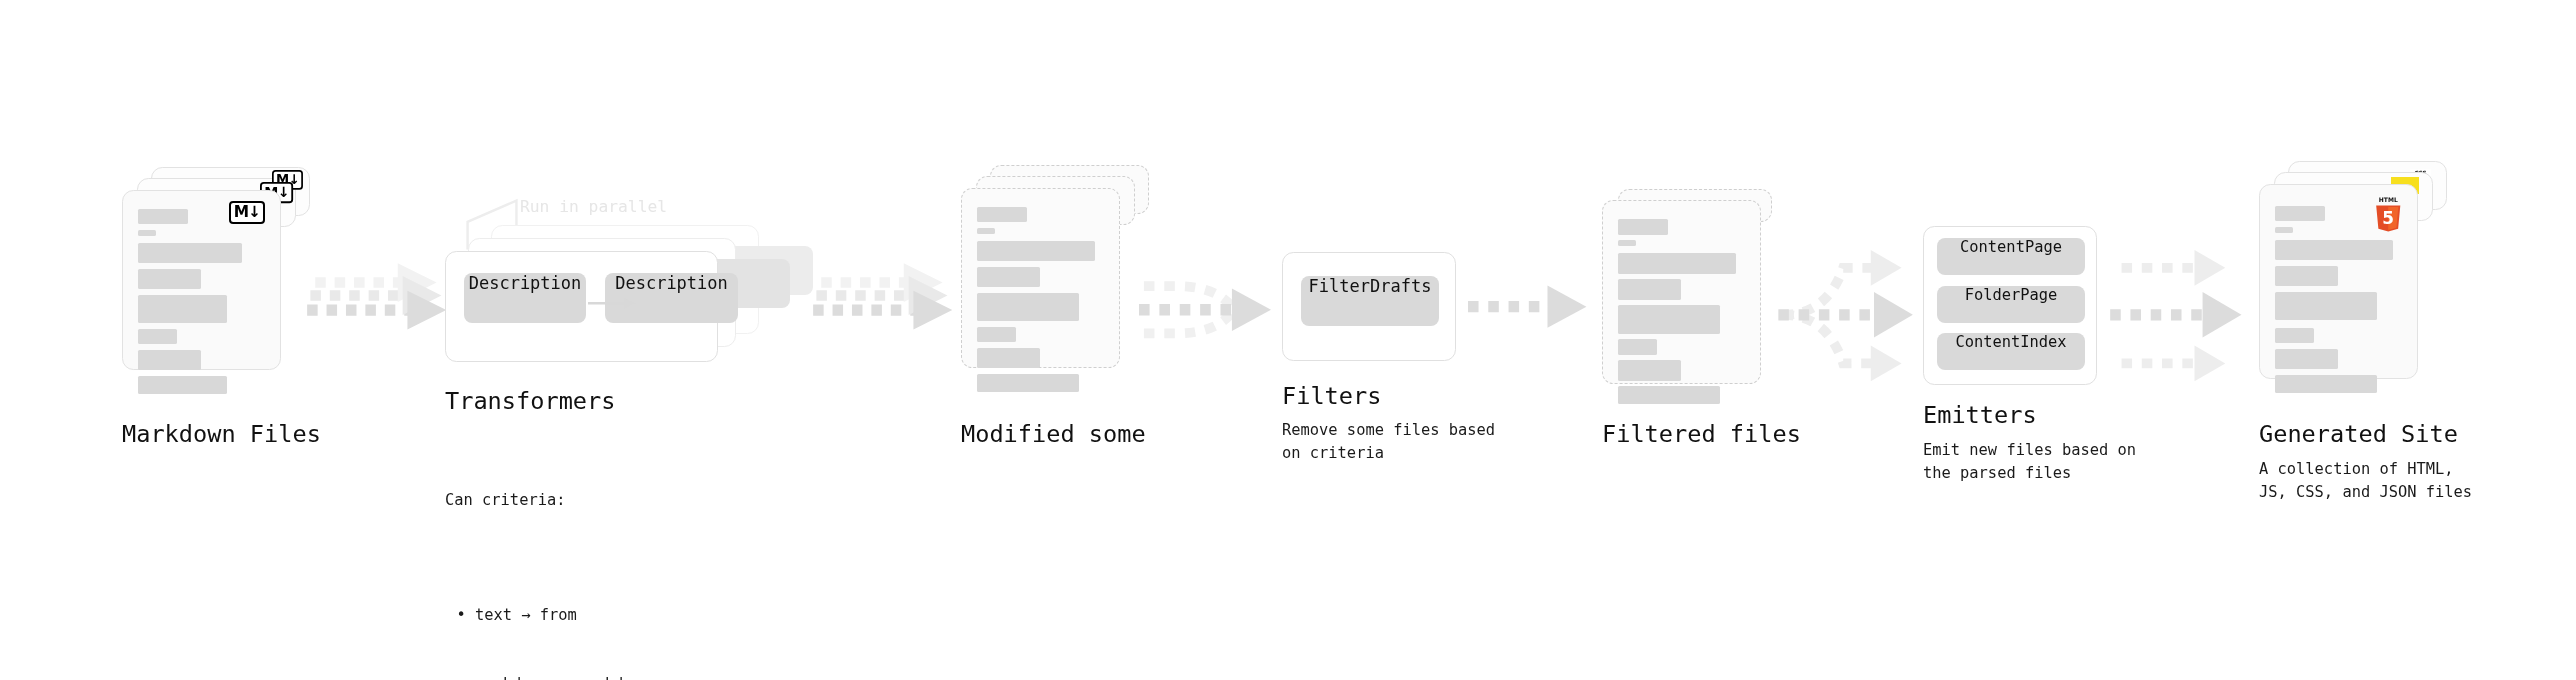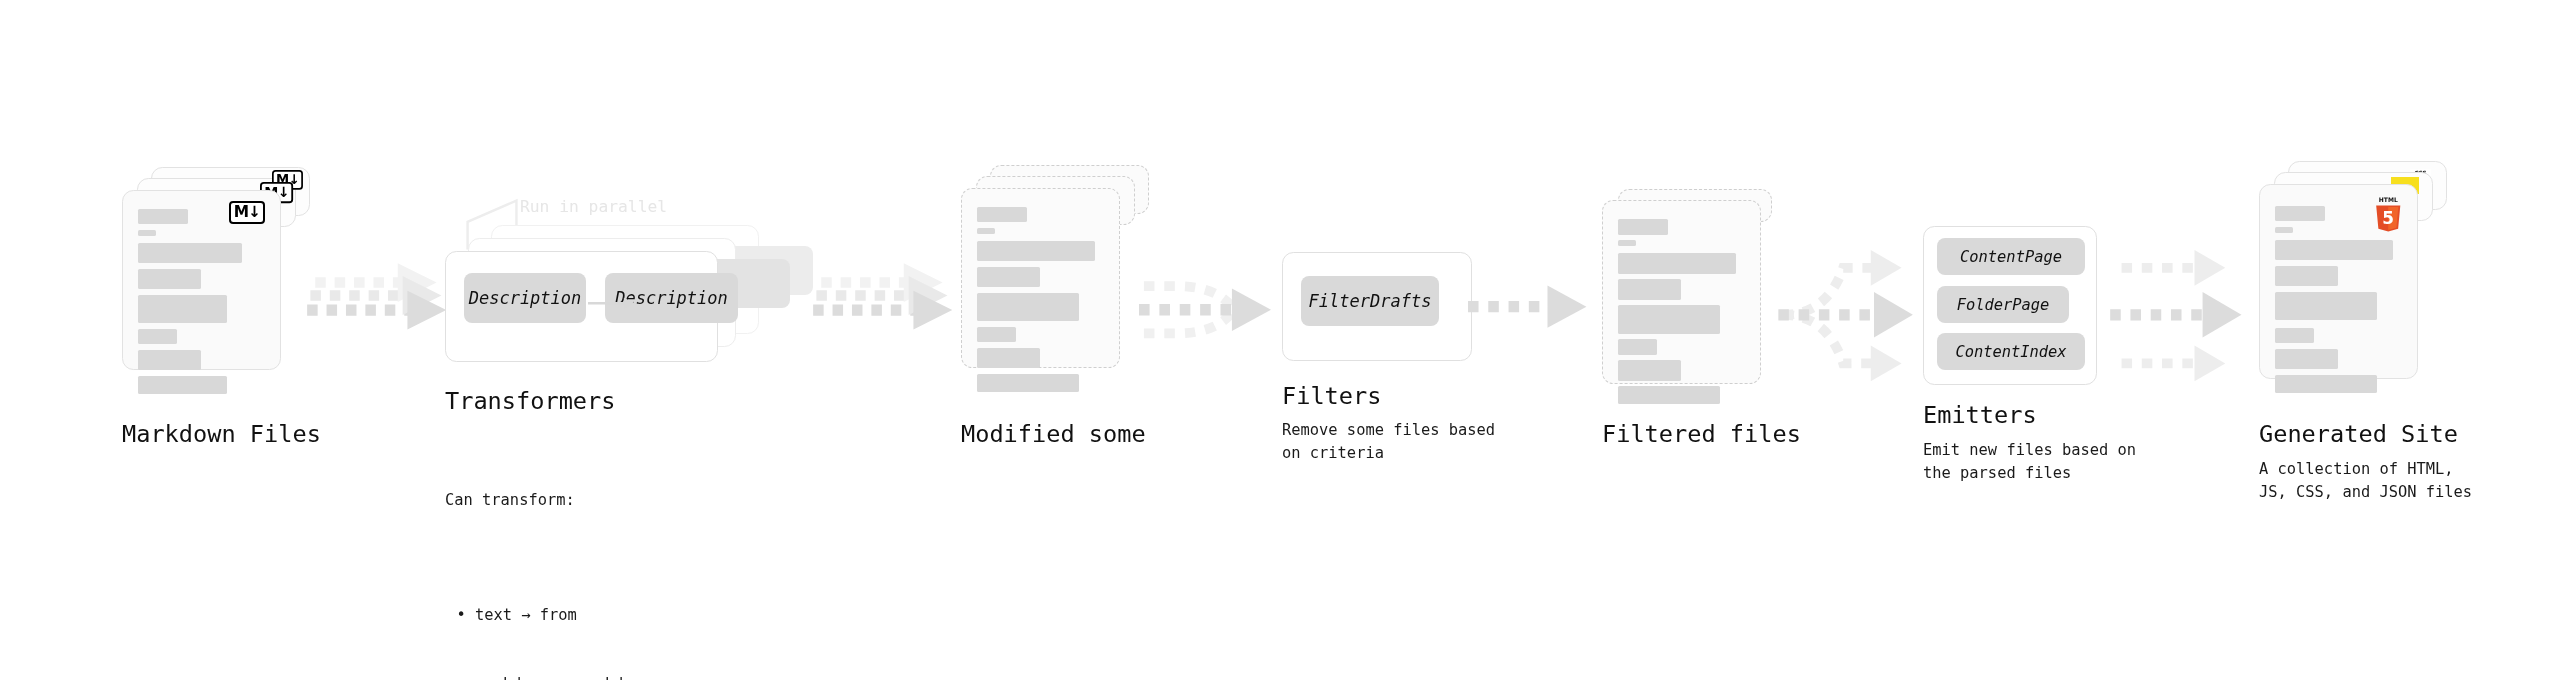--- a/index.html
+++ b/index.html
@@ -89,28 +89,26 @@
     border: 1.6px solid #e0e0e0;
     border-radius: 11.4px;
     background: #ffffff;
     box-sizing: border-box;
   }
   .chip {
     position: absolute;
     background: #d9d9d9;
     border-radius: 8.1px;
     display: flex;
-    align-items: center;
     justify-content: center;
     color: #111;
     font-size: 17px;
     letter-spacing: 0px;
     box-sizing: border-box;
     white-space: nowrap;
-    font-style: italic;
   }
   .chip.faded1 { background: #e3e3e3; }
   .chip.faded2 { background: #ececec; }
 
   
   .title {
     position: absolute;
     font-size: 23.6px;
     color: #111111;
     white-space: nowrap;
@@ -218,21 +216,21 @@
     </div>
 
     <svg width="57" height="16.3" style="left:143px; top:94px;" viewBox="0 0 70 20">
       <line x1="0" y1="9" x2="46" y2="9" stroke="#d8d8d8" stroke-width="3"></line>
       <polygon points="44,2 58,9 44,16" fill="#d8d8d8"></polygon>
     </svg>
   </div>
 
   <div class="title" style="left:445px; top:387px;">Transformers</div>
   <div class="bullets" style="left:445px; top:443px;">
-    <div>Can transform:</div>
+    <div>Can criteria:</div>
     <div style="padding-left:11.4px;">
       <div>• text → from</div>
       <div>• markdown → markdown</div>
       
     </div>
   </div>
 
   <svg width="154" height="89" style="left:813px; top:268px;" viewBox="0 0 190 110">
     <g fill="none">
       <line x1="10" y1="18" x2="116" y2="18" stroke="#f2f2f2" stroke-width="13" stroke-dasharray="13 11"></line>
@@ -263,21 +261,21 @@
   <svg width="163" height="106" style="left:1139px; top:260px;" viewBox="0 0 200 130">
     <g fill="none" stroke-width="12" stroke-dasharray="13 12">
       <path d="M 6 32 L 46 32 Q 96 32 116 60" stroke="#f0f0f0"></path>
       <path d="M 6 90 L 46 90 Q 96 90 116 62" stroke="#f0f0f0"></path>
       <line x1="0" y1="61" x2="122" y2="61" stroke="#dcdcdc" stroke-width="14"></line>
     </g>
     <polygon points="114,35 162,61 114,87" fill="#dcdcdc"></polygon>
   </svg>
 
   <div class="node" style="left:1282px; top:252px;">
-    <div class="procbox" style="left:0px; top:0px; width:190px; height:109px;">
+    <div class="procbox" style="left:0px; top:0px; width:174px; height:109px;">
       <div class="chip" style="left:18px; top:23px; width:138px; height:50px;">
           <span>FilterDrafts</span>
         </div>
     </div>
   </div>
   <div class="title" style="left:1282px; top:382px;">Filters</div>
   <div class="subtitle" style="left:1282px; top:419px;">Remove some files based
 on criteria</div>
 
   <svg width="146" height="57" style="left:1468px; top:283px;" viewBox="0 0 180 70">
@@ -309,21 +307,21 @@
     <polygon points="114,16 152,38 114,60" fill="#ededed"></polygon>
     <polygon points="118,68 166,96 118,124" fill="#dcdcdc"></polygon>
     <polygon points="114,134 152,156 114,178" fill="#ededed"></polygon>
   </svg>
 
   <div class="node" style="left:1923px; top:226px;">
     <div class="procbox" style="left:0px; top:0px; width:174px; height:159px;">
       <div class="chip" style="left:13px; top:11.4px; width:148px; height:37px; font-size:15.4px;">
           <span>ContentPage</span>
         </div>
-      <div class="chip" style="left:13px; top:59px; width:132px; height:37px; font-size:15.4px;">
+      <div class="chip" style="left:13px; top:59px; width:148px; height:37px; font-size:15.4px;">
           <span>FolderPage</span>
         </div>
       <div class="chip" style="left:13px; top:106px; width:148px; height:37px; font-size:15.4px;">
           <span>ContentIndex</span>
         </div>
     </div>
   </div>
   <div class="title" style="left:1923px; top:401px;">Emitters</div>
   <div class="subtitle" style="left:1923px; top:439px;">Emit new files based on
 the parsed files</div>

